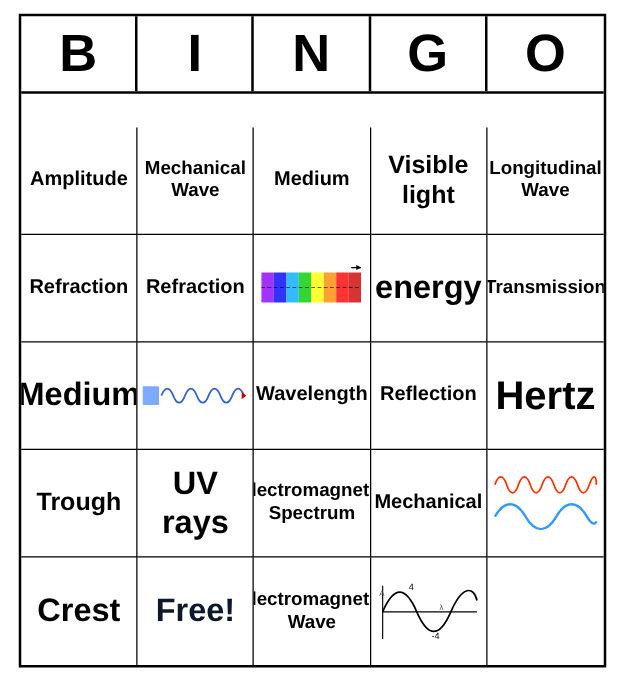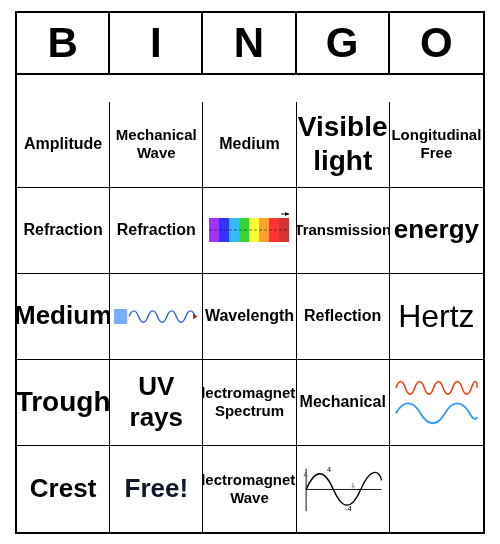--- a/index.html
+++ b/index.html
@@ -47,23 +47,23 @@
       padding: 4px;
       position: relative;
       overflow: hidden;
     }
     .bingo-cell:nth-child(5n) { border-right: none; }
     .bingo-cell:nth-child(n+21) { border-bottom: none; }
     .cell-text {
       font-size: 13px;
       line-height: 1.2;
     }
-    .cell-text.large { font-size: 28px; font-weight: bold; }
+    .cell-text.large { font-size: 20px; font-weight: bold; }
     .cell-text.xlarge { font-size: 26px; font-weight: bold; }
-    .cell-text.xxlarge { font-size: 32px; font-weight: normal; }
+    .cell-text.xxlarge { font-size: 32px; font-weight: bold; }
     .cell-text.medium { font-size: 16px; font-weight: bold; }
     .cell-text.small { font-size: 15px; font-weight: bold; }
 
     
     .wave-svg { width: 80px; height: 40px; }
     .wave-svg-large { width: 85px; height: 50px; }
 
     
     .infrared-wave { width: 85px; height: 35px; }
 
@@ -91,21 +91,21 @@
     <div class="bingo-cell">
       <span class="cell-text small">Mechanical Wave</span>
     </div>
     <div class="bingo-cell">
       <span class="cell-text medium">Medium</span>
     </div>
     <div class="bingo-cell">
       <span class="cell-text large">Visible light</span>
     </div>
     <div class="bingo-cell">
-      <span class="cell-text small">Longitudinal Free</span>
+      <span class="cell-text small">Longitudinal Wave</span>
     </div>
 
     <div class="bingo-cell">
       <span class="cell-text medium">Refraction</span>
     </div>
     <div class="bingo-cell">
       <span class="cell-text medium">Refraction</span>
     </div>
 
     <div class="bingo-cell">
@@ -120,24 +120,24 @@
         <rect x="60" y="8" width="10" height="24" fill="#FF0000" opacity="0.8"></rect>
         <rect x="70" y="8" width="10" height="24" fill="#CC0000" opacity="0.8"></rect>
 
         <line x1="0" y1="20" x2="80" y2="20" stroke="#000" stroke-width="0.5" stroke-dasharray="3,2"></line>
 
         <line x1="72" y1="4" x2="80" y2="4" stroke="#000" stroke-width="1"></line>
         <polygon points="80,4 76,2 76,6" fill="#000"></polygon>
       </svg>
     </div>
     <div class="bingo-cell">
+      <span class="cell-text xlarge">energy</span>
+    </div>
+    <div class="bingo-cell">
       <span class="cell-text small">Transmission</span>
-    </div>
-    <div class="bingo-cell">
-      <span class="cell-text xlarge">energy</span>
     </div>
 
     <div class="bingo-cell">
       <span class="cell-text xlarge">Medium</span>
     </div>
 
     <div class="bingo-cell">
       <svg class="infrared-wave" viewBox="0 0 90 36" xmlns="http://www.w3.org/2000/svg">
 
         <rect x="0" y="10" width="14" height="16" fill="#4488FF" opacity="0.7" rx="1"></rect>

